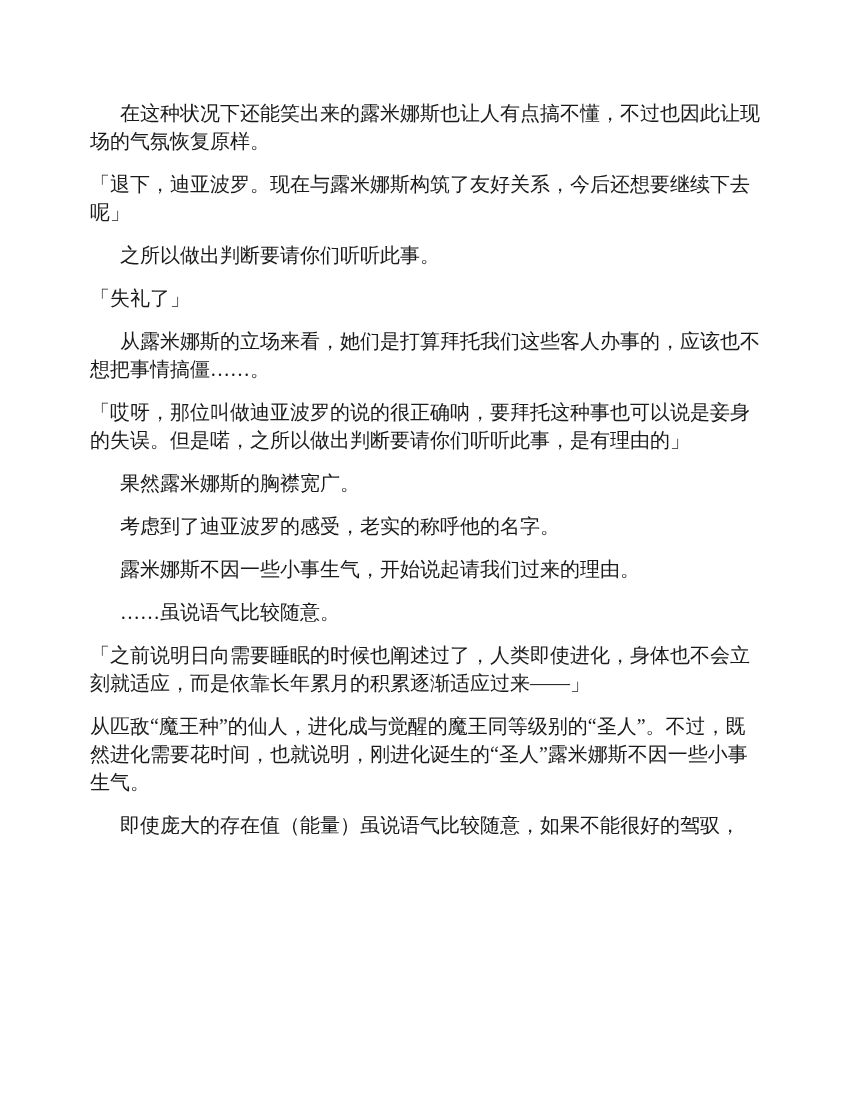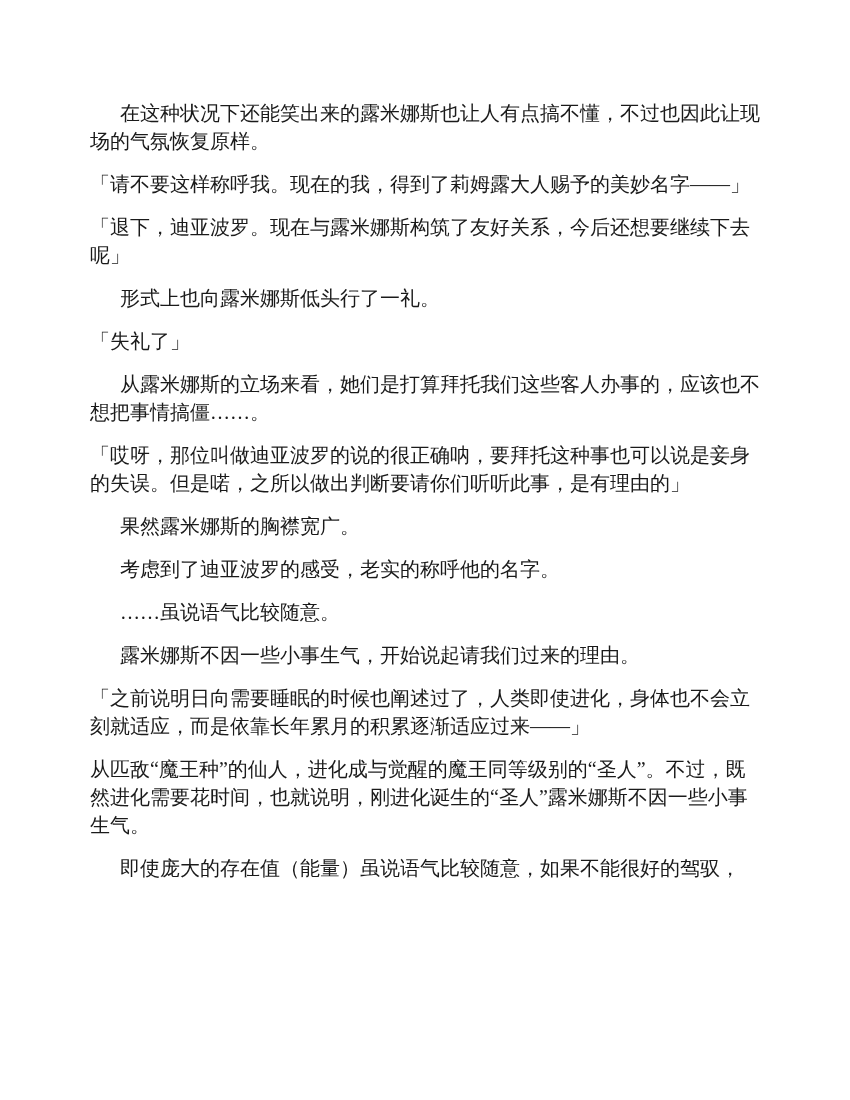--- a/index.html
+++ b/index.html
@@ -35,27 +35,26 @@
   .page-text p.flush {
     text-indent: 0;
   }
 </style>
 </head>
 <body>
 
 <div class="page">
   <div class="page-text">
     <p class="indent">在这种状况下还能笑出来的露米娜斯也让人有点搞不懂，不过也因此让现场的气氛恢复原样。</p>
-    <p class="flush">「请不要这样称呼我。现在的我，得到了莉姆露大人赐予的美妙名字——」</p>
     <p class="flush">「退下，迪亚波罗。现在与露米娜斯构筑了友好关系，今后还想要继续下去呢」</p>
-    <p class="indent">形式上也向露米娜斯低头行了一礼。</p>
+    <p class="indent">之所以做出判断要请你们听听此事。</p>
     <p class="flush">「失礼了」</p>
     <p class="indent">从露米娜斯的立场来看，她们是打算拜托我们这些客人办事的，应该也不想把事情搞僵……。</p>
     <p class="flush">「哎呀，那位叫做迪亚波罗的说的很正确呐，要拜托这种事也可以说是妾身的失误。但是喏，之所以做出判断要请你们听听此事，是有理由的」</p>
     <p class="indent">果然露米娜斯的胸襟宽广。</p>
     <p class="indent">考虑到了迪亚波罗的感受，老实的称呼他的名字。</p>
+    <p class="indent">露米娜斯不因一些小事生气，开始说起请我们过来的理由。</p>
     <p class="indent">……虽说语气比较随意。</p>
-    <p class="indent">露米娜斯不因一些小事生气，开始说起请我们过来的理由。</p>
     <p class="flush">「之前说明日向需要睡眠的时候也阐述过了，人类即使进化，身体也不会立刻就适应，而是依靠长年累月的积累逐渐适应过来——」</p>
     <p class="flush">从匹敌“魔王种”的仙人，进化成与觉醒的魔王同等级别的“圣人”。不过，既然进化需要花时间，也就说明，刚进化诞生的“圣人”露米娜斯不因一些小事生气。</p>
     <p class="indent">即使庞大的存在值（能量）虽说语气比较随意，如果不能很好的驾驭，</p>
   </div>
 </div>
 
 </body></html>

